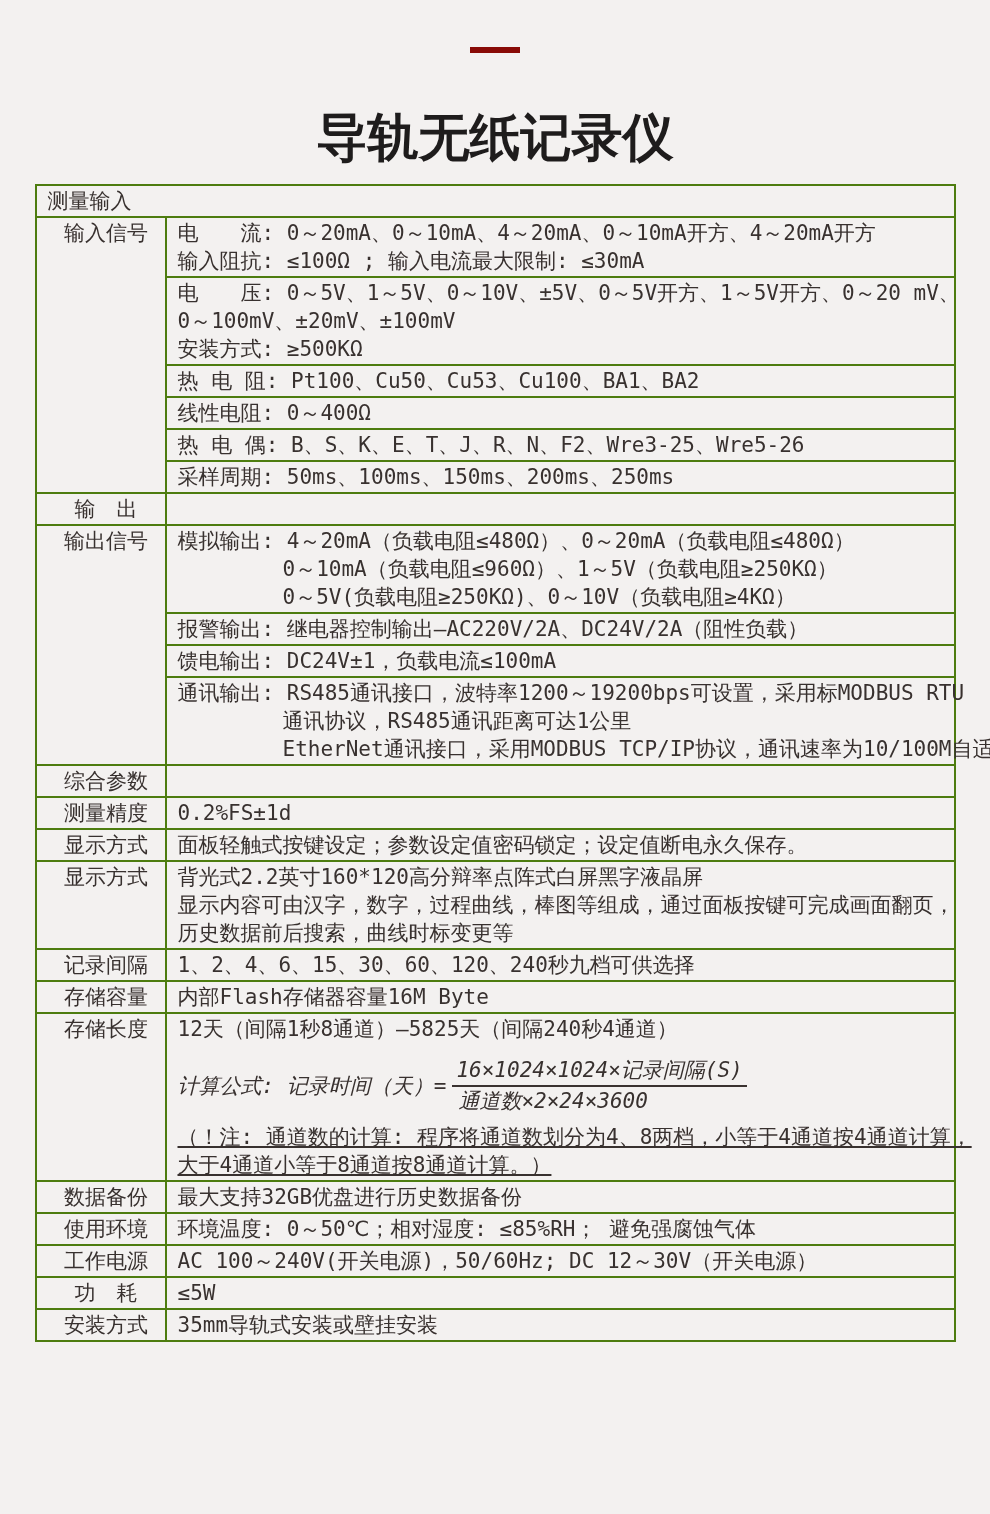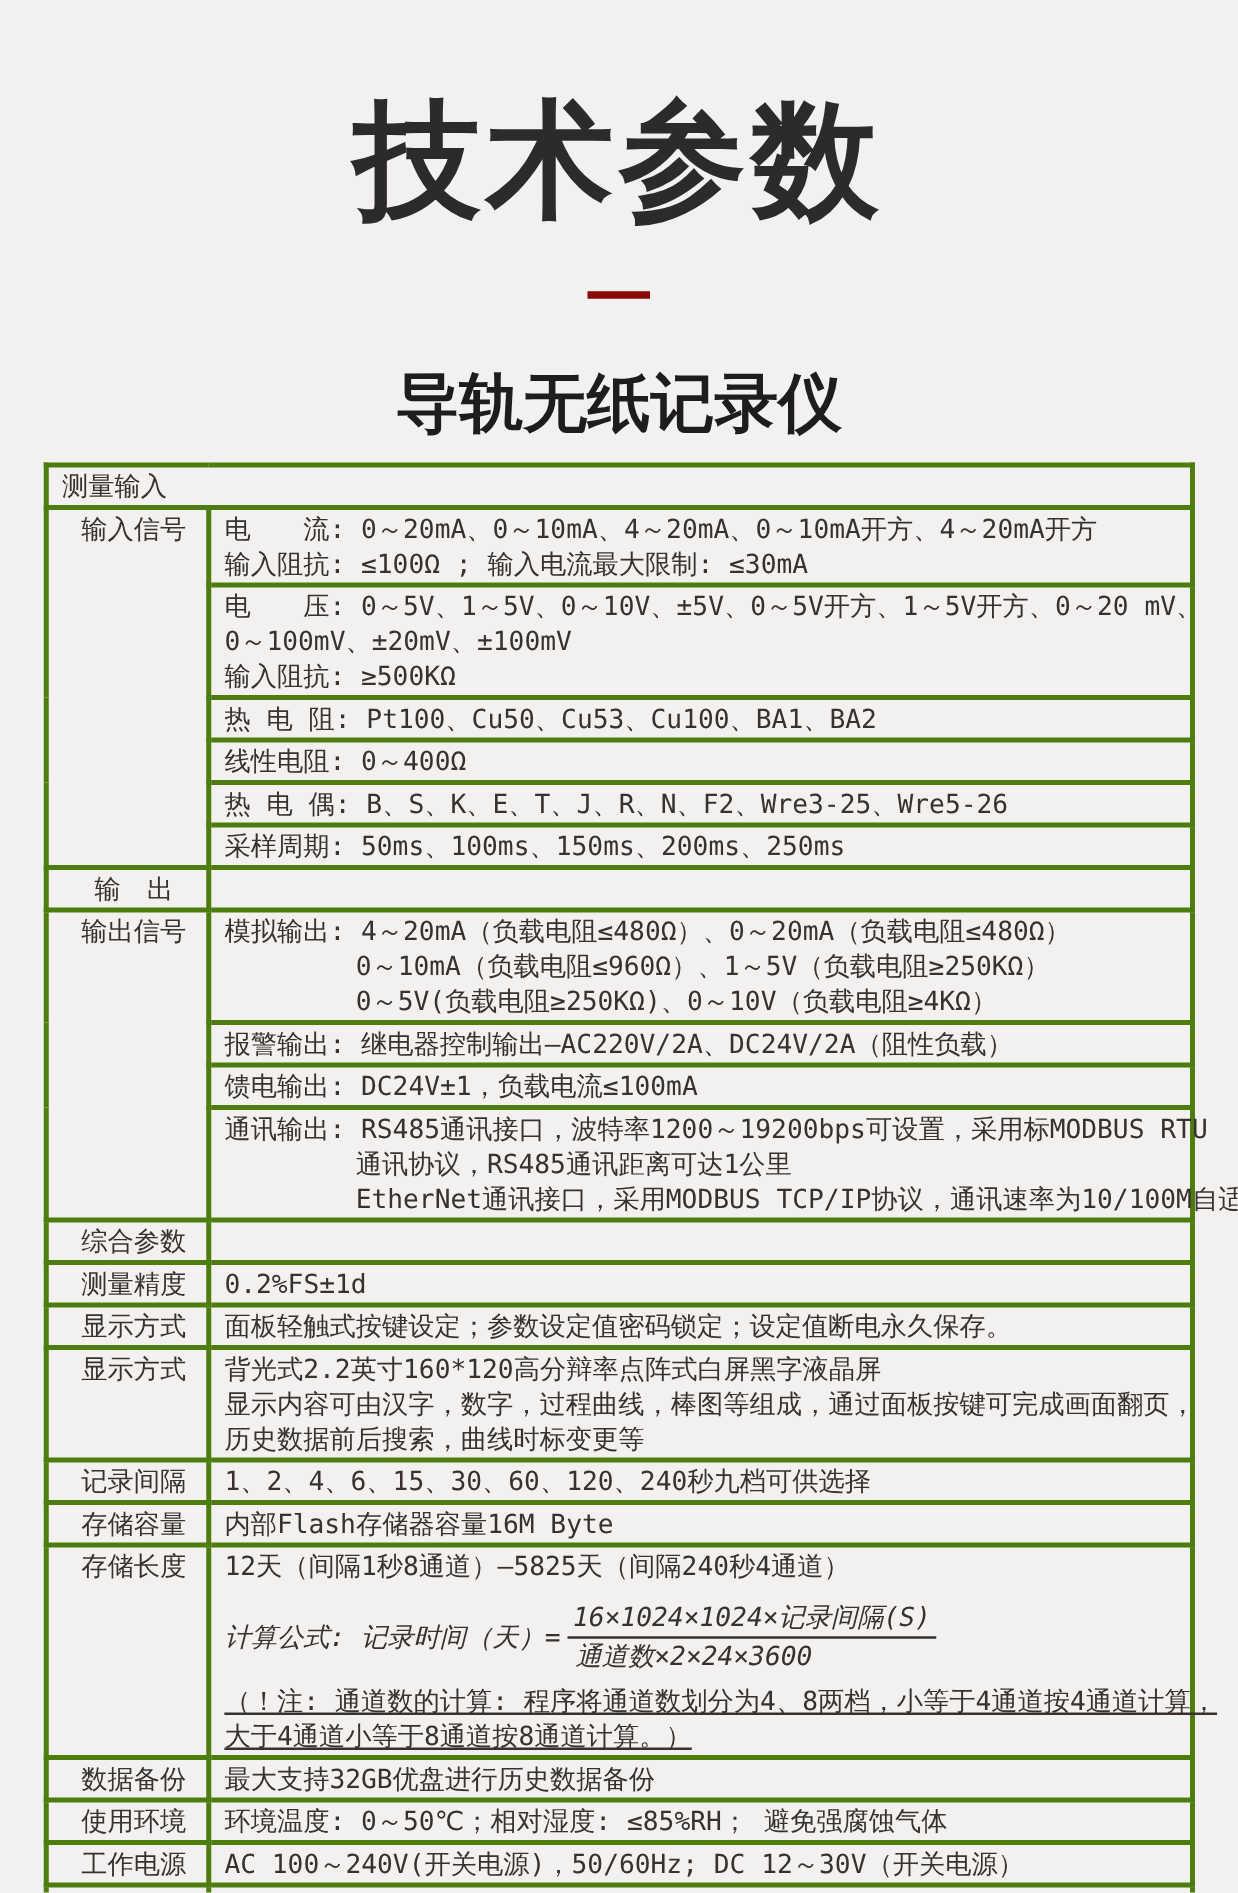--- a/index.html
+++ b/index.html
@@ -40,21 +40,21 @@
   }
 
   table.spec {
     border-collapse: collapse;
     table-layout: fixed;
     width: 921px;
     margin: 16px auto 0 auto;
   }
   table.spec col.c-label { width: 130px; }
   table.spec td {
-    border: 4px solid #4d7c0f;
+    border: 2px solid #4d7c0f;
     font-size: 21px;
     line-height: 28px;
     vertical-align: top;
     padding: 1px 0 1px 11px;
     white-space: nowrap;
     overflow: visible;
   }
   td.label {
     text-align: center;
     padding: 1px 0;
@@ -88,21 +88,20 @@
     text-align: left;
     line-height: 27px;
   }
   .note-block { margin-top: 8px; text-decoration: underline; }
 </style>
 </head>
 <body>
 
 <div class="page">
 
-  <div class="title">技术参数</div>
 
   <div class="accent-dash" style="background: rgb(136, 10, 6);"></div>
 
   <div class="subtitle">导轨无纸记录仪</div>
 
   <table class="spec">
     <colgroup>
         <col class="c-label">
         <col>
       </colgroup>
@@ -120,21 +119,21 @@
         </td>
         <td>
           <div class="line">电　　流: 0～20mA、0～10mA、4～20mA、0～10mA开方、4～20mA开方</div>
           <div class="line">输入阻抗: ≤100Ω ; 输入电流最大限制: ≤30mA</div>
         </td>
       </tr>
       <tr>
         <td>
           <div class="line">电　　压: 0～5V、1～5V、0～10V、±5V、0～5V开方、1～5V开方、0～20 mV、</div>
           <div class="line">0～100mV、±20mV、±100mV</div>
-          <div class="line">输入阻抗: ≥500KΩ</div>
+          <div class="line">安装方式: ≥500KΩ</div>
         </td>
       </tr>
       <tr>
         <td>
           <div class="line">热 电 阻: Pt100、Cu50、Cu53、Cu100、BA1、BA2</div>
         </td>
       </tr>
       <tr>
         <td>
           <div class="line">线性电阻: 0～400Ω</div>

